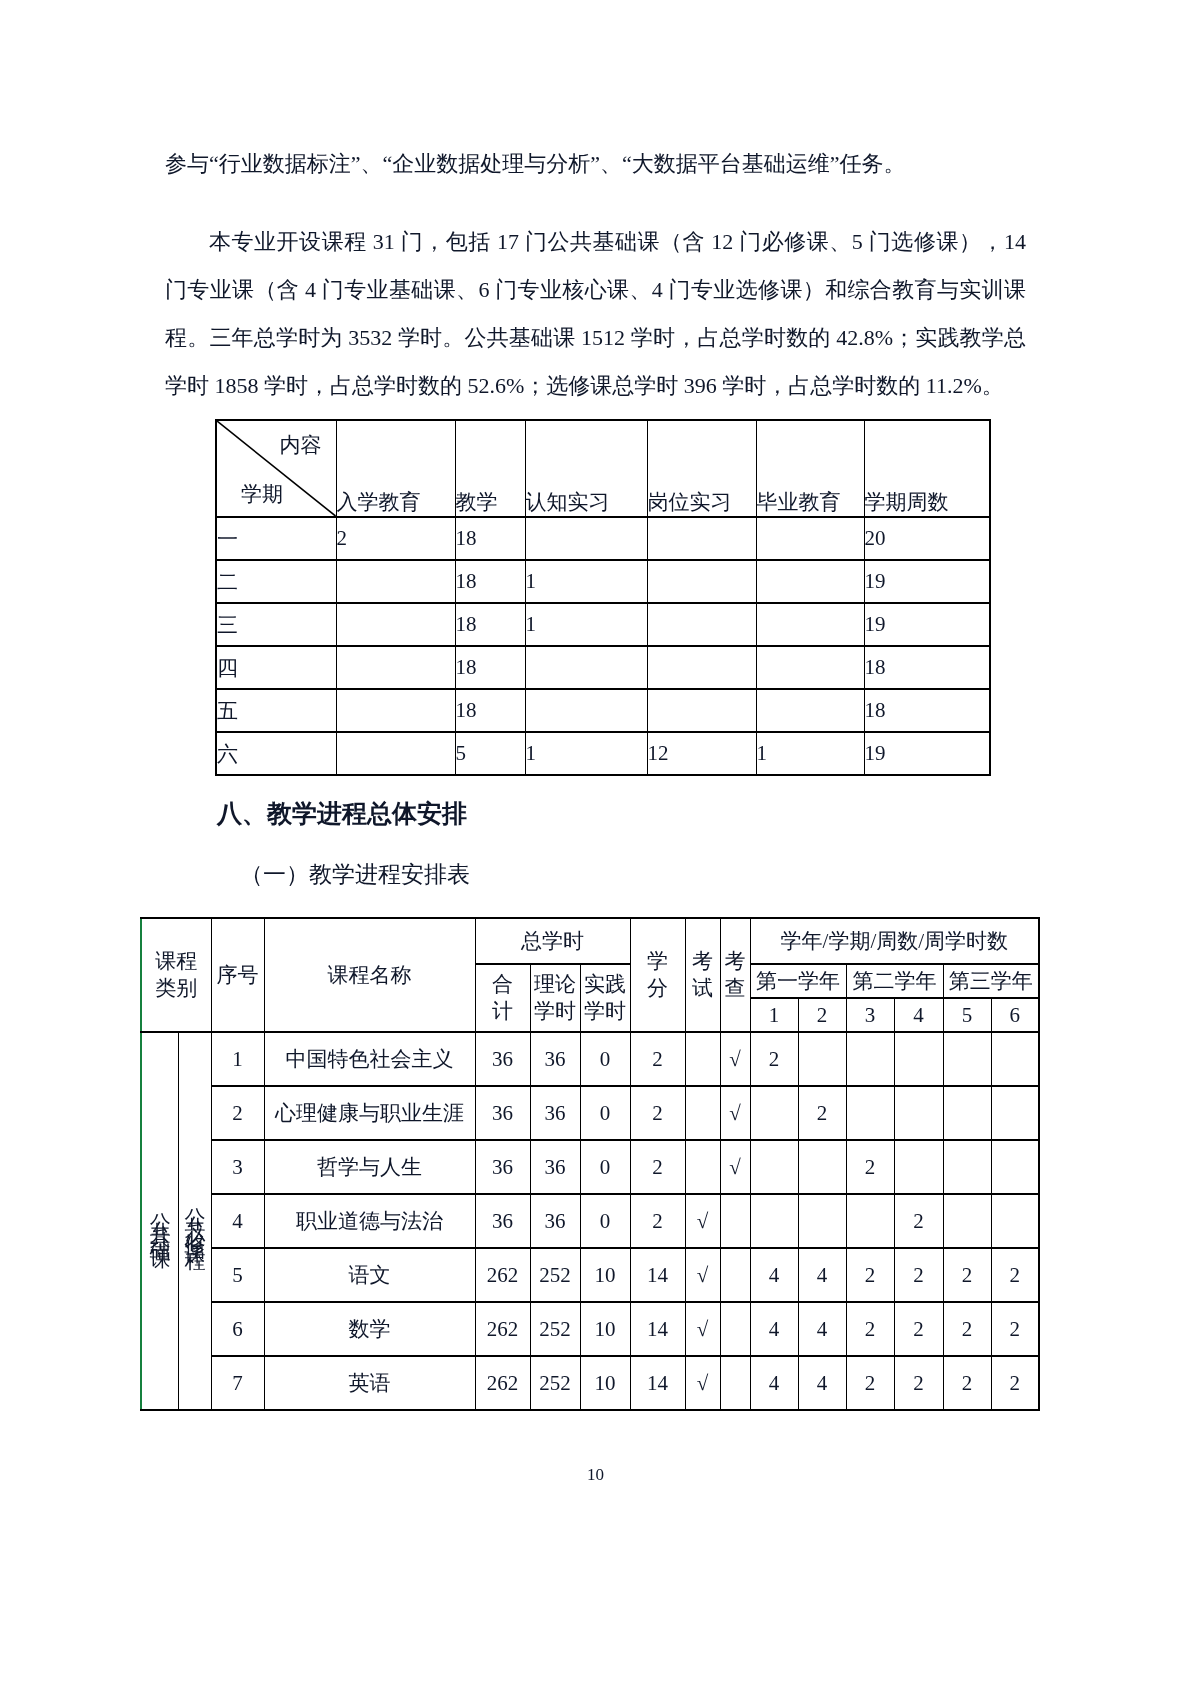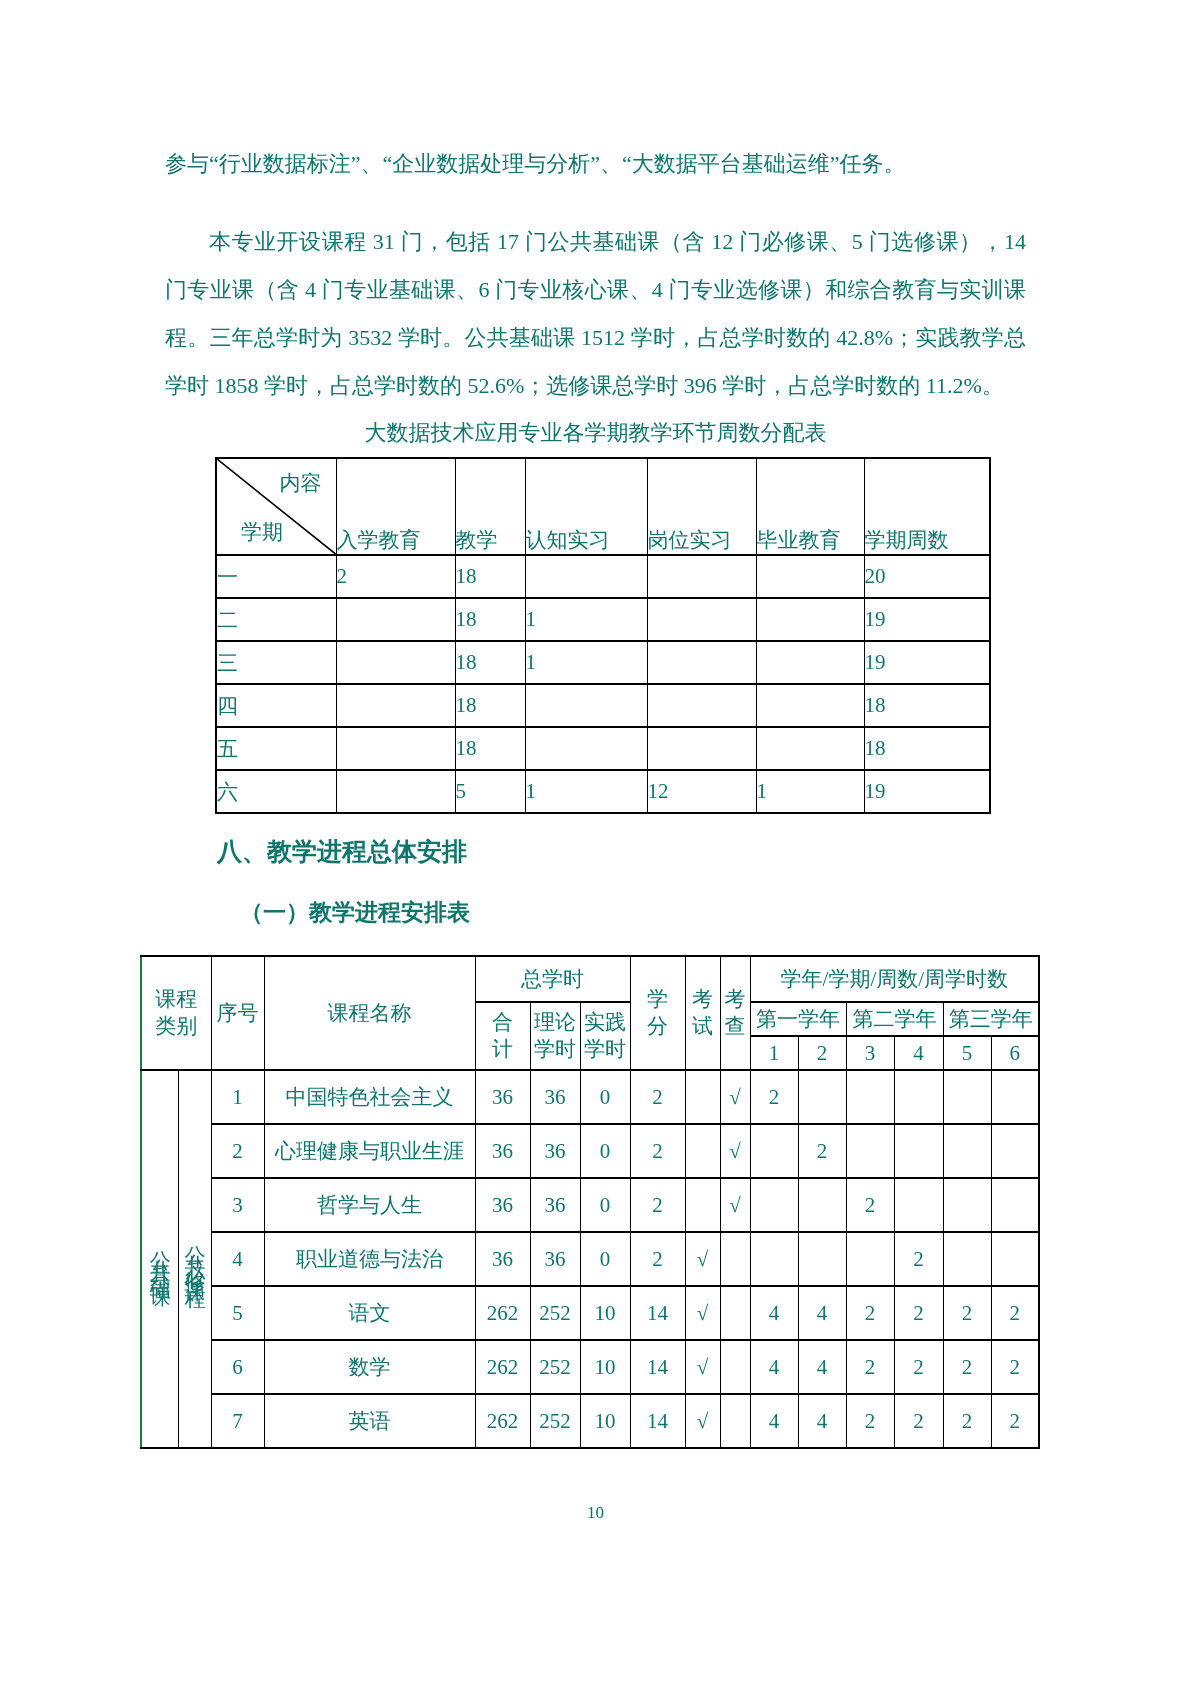--- a/index.html
+++ b/index.html
@@ -1,37 +1,37 @@
 <!DOCTYPE html>
 <html><head>
 <meta charset="utf-8">
 <style>
   html,body { margin:0; padding:0; background:#ffffff; }
   .page {
     position:relative;
     width:1191px; height:1684px;
-    background:#fff; color:#0f766e;
+    background:#fff; color:#0f172a;
     font-family:"Liberation Serif","DejaVu Serif",serif;
     overflow:hidden;
   }
   .para {
     font-size:22px; line-height:48px;
     text-align:justify; margin:0 165px;
   }
   .intro { margin-top:140px; }
   .body-para { margin-top:30px; text-indent:44px; }
   .h-major {
     font-family:"Liberation Sans","DejaVu Sans",sans-serif;
     font-weight:bold; font-size:25px; line-height:34px;
     margin:16px 165px 0; text-indent:52px;
   }
   .h8 { margin-top:20px; }
   .h-sub {
     font-family:"Liberation Sans","DejaVu Sans",sans-serif;
-    font-weight:bold; font-size:23px; line-height:32px;
+    font-weight:normal; font-size:23px; line-height:32px;
     margin:28px 165px 0; text-indent:75px;
   }
   .tbl-title { font-size:22px; line-height:30px; text-align:center; margin:8px 165px 0; }
 
   
   table.weeks {
     border-collapse:collapse; table-layout:fixed;
     margin:9px 0 0 215px; width:774px;
     border:2px solid #000;
     font-size:21px;
@@ -74,21 +74,20 @@
 </head>
 <body>
 
 <div class="page">
 
   <p class="para intro">参与“行业数据标注”、“企业数据处理与分析”、“大数据平台基础运维”任务。</p>
 
 
   <p class="para body-para">本专业开设课程 31 门，包括 17 门公共基础课（含 12 门必修课、5 门选修课），14 门专业课（含 4 门专业基础课、6 门专业核心课、4 门专业选修课）和综合教育与实训课程。三年总学时为 3532 学时。公共基础课 1512 学时，占总学时数的 42.8%；实践教学总学时 1858 学时，占总学时数的 52.6%；选修课总学时 396 学时，占总学时数的 11.2%。</p>
 
-  <div class="tbl-title">大数据技术应用专业各学期教学环节周数分配表</div>
 
   <table class="weeks">
     <colgroup>
       <col style="width:120px">
         <col style="width:119px">
         <col style="width:70px">
       <col style="width:122px">
         <col style="width:109px">
         <col style="width:108px">
         <col style="width:126px">

